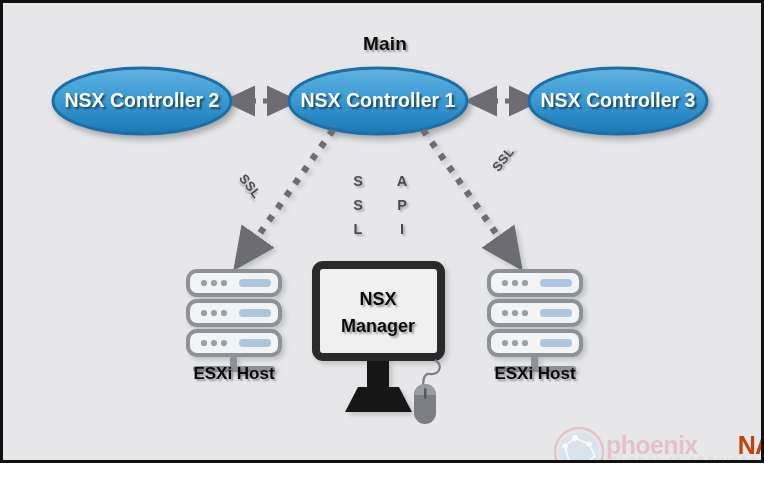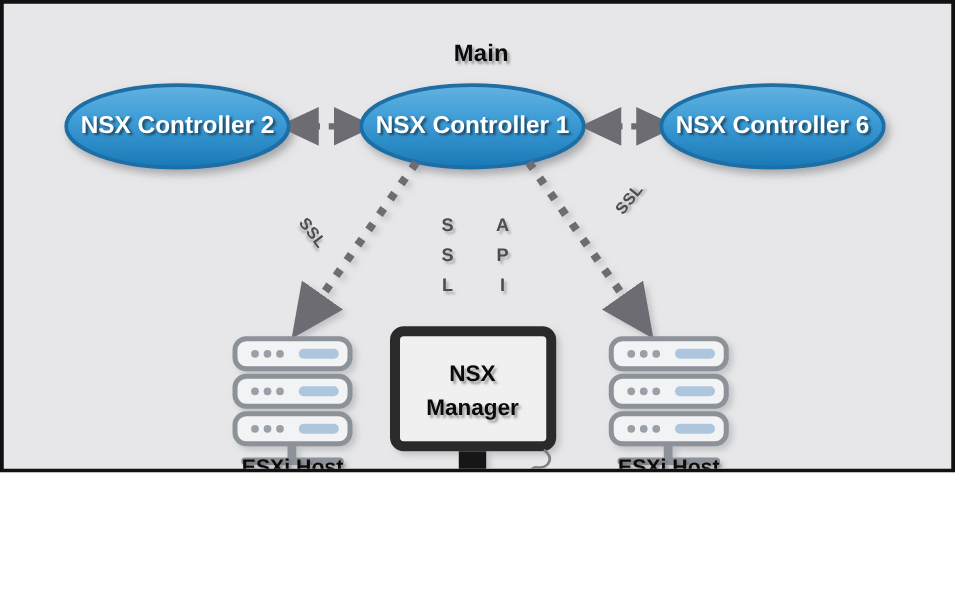--- a/index.html
+++ b/index.html
@@ -3,21 +3,21 @@
 <meta charset="utf-8">
 <style>
   html, body {
     margin: 0;
     padding: 0;
     background: #ffffff;
   }
   #canvas {
     position: relative;
     width: 764px;
-    height: 378px;
+    height: 463px;
     background: #e7e7e9;
     box-sizing: border-box;
     border: 3px solid #111111;
     overflow: hidden;
     font-family: "Liberation Sans", sans-serif;
   }
   #diagram-svg {
     position: absolute;
     left: 0;
     top: 0;
@@ -225,21 +225,21 @@
       <rect x="411" y="381" width="22" height="40" rx="11" fill="#7c7e83"></rect>
       <path d="M411,392 a11,11 0 0 1 22,0 z" fill="#9a9ca1"></path>
       <rect x="421" y="385" width="2.4" height="11" rx="1.2" fill="#55575b"></rect>
     </g>
   </svg>
 
   <div class="txt" id="main-label">Main</div>
 
   <div class="txt node-label" id="node-label-2">NSX Controller 2</div>
   <div class="txt node-label" id="node-label-1">NSX Controller 1</div>
-  <div class="txt node-label" id="node-label-3">NSX Controller 6</div>
+  <div class="txt node-label" id="node-label-3">NSX Controller 3</div>
 
   <div class="txt ssl-diag" id="ssl-left">SSL</div>
   <div class="txt ssl-diag" id="ssl-right">SSL</div>
 
   <div class="txt proto-letter" style="left:345px; top:170px;">S</div>
   <div class="txt proto-letter" style="left:345px; top:194px;">S</div>
   <div class="txt proto-letter" style="left:345px; top:218px;">L</div>
 
   <div class="txt proto-letter" style="left:389px; top:170px;">A</div>
   <div class="txt proto-letter" style="left:389px; top:194px;">P</div>

